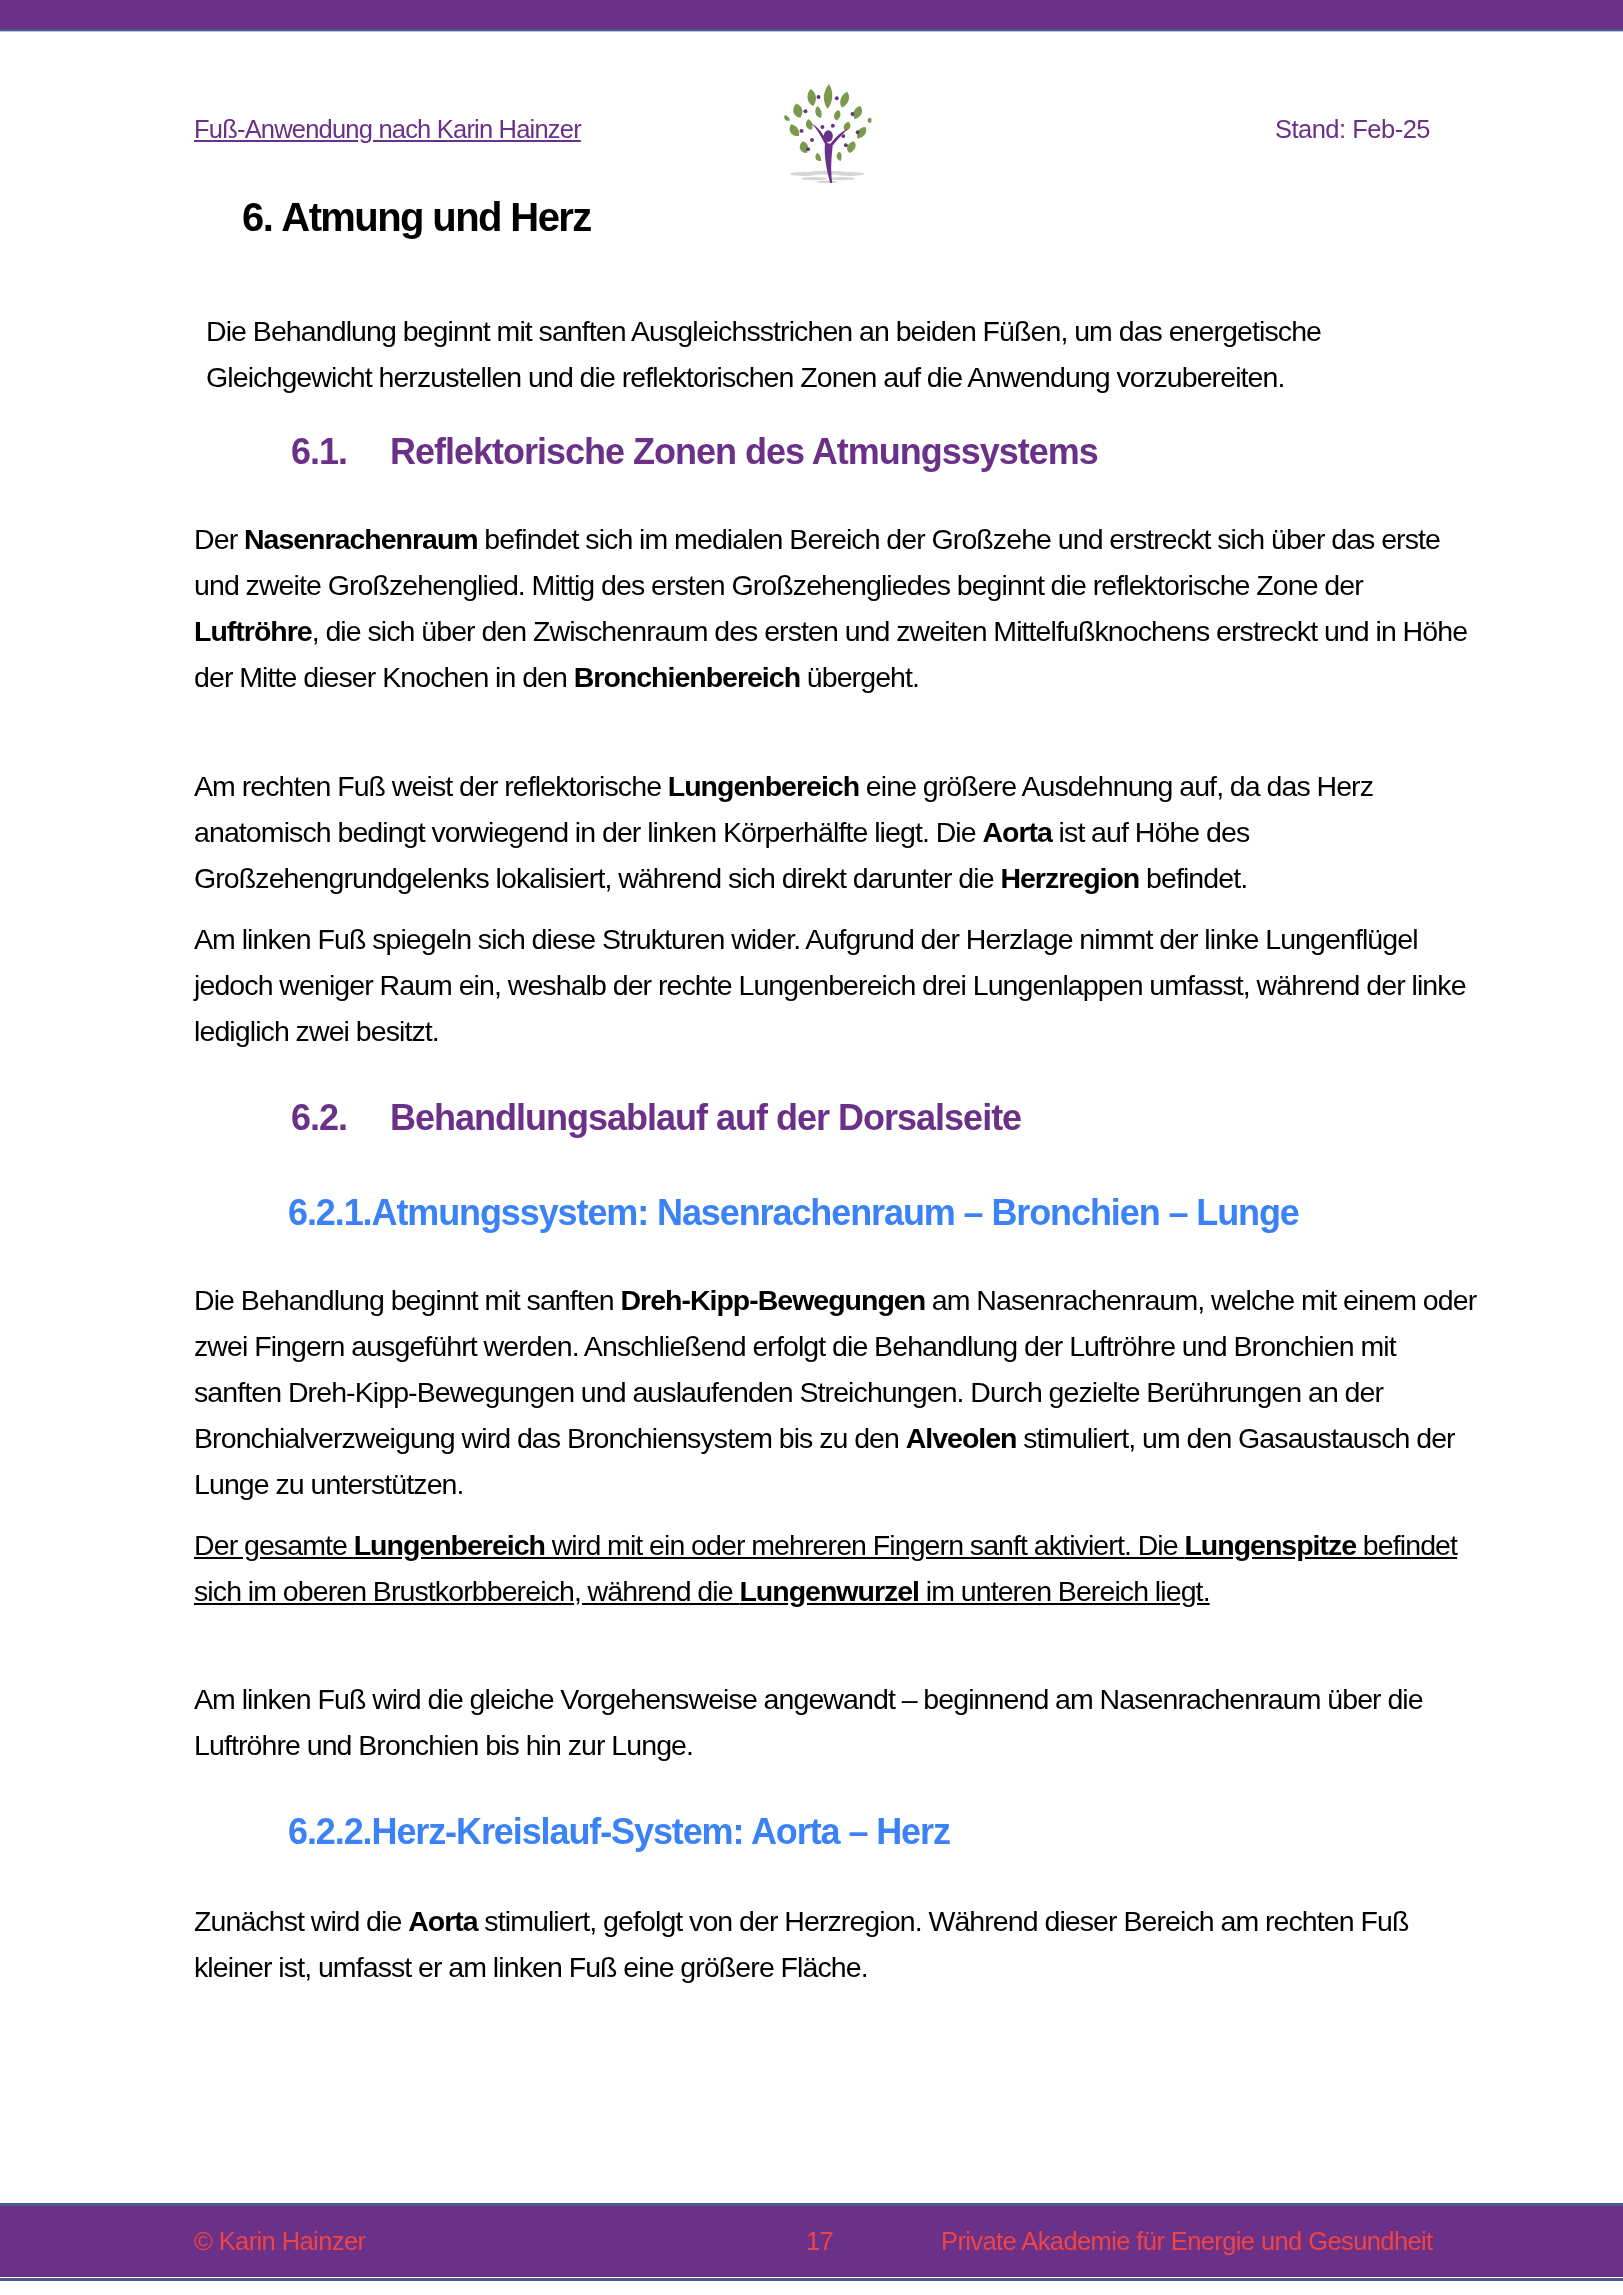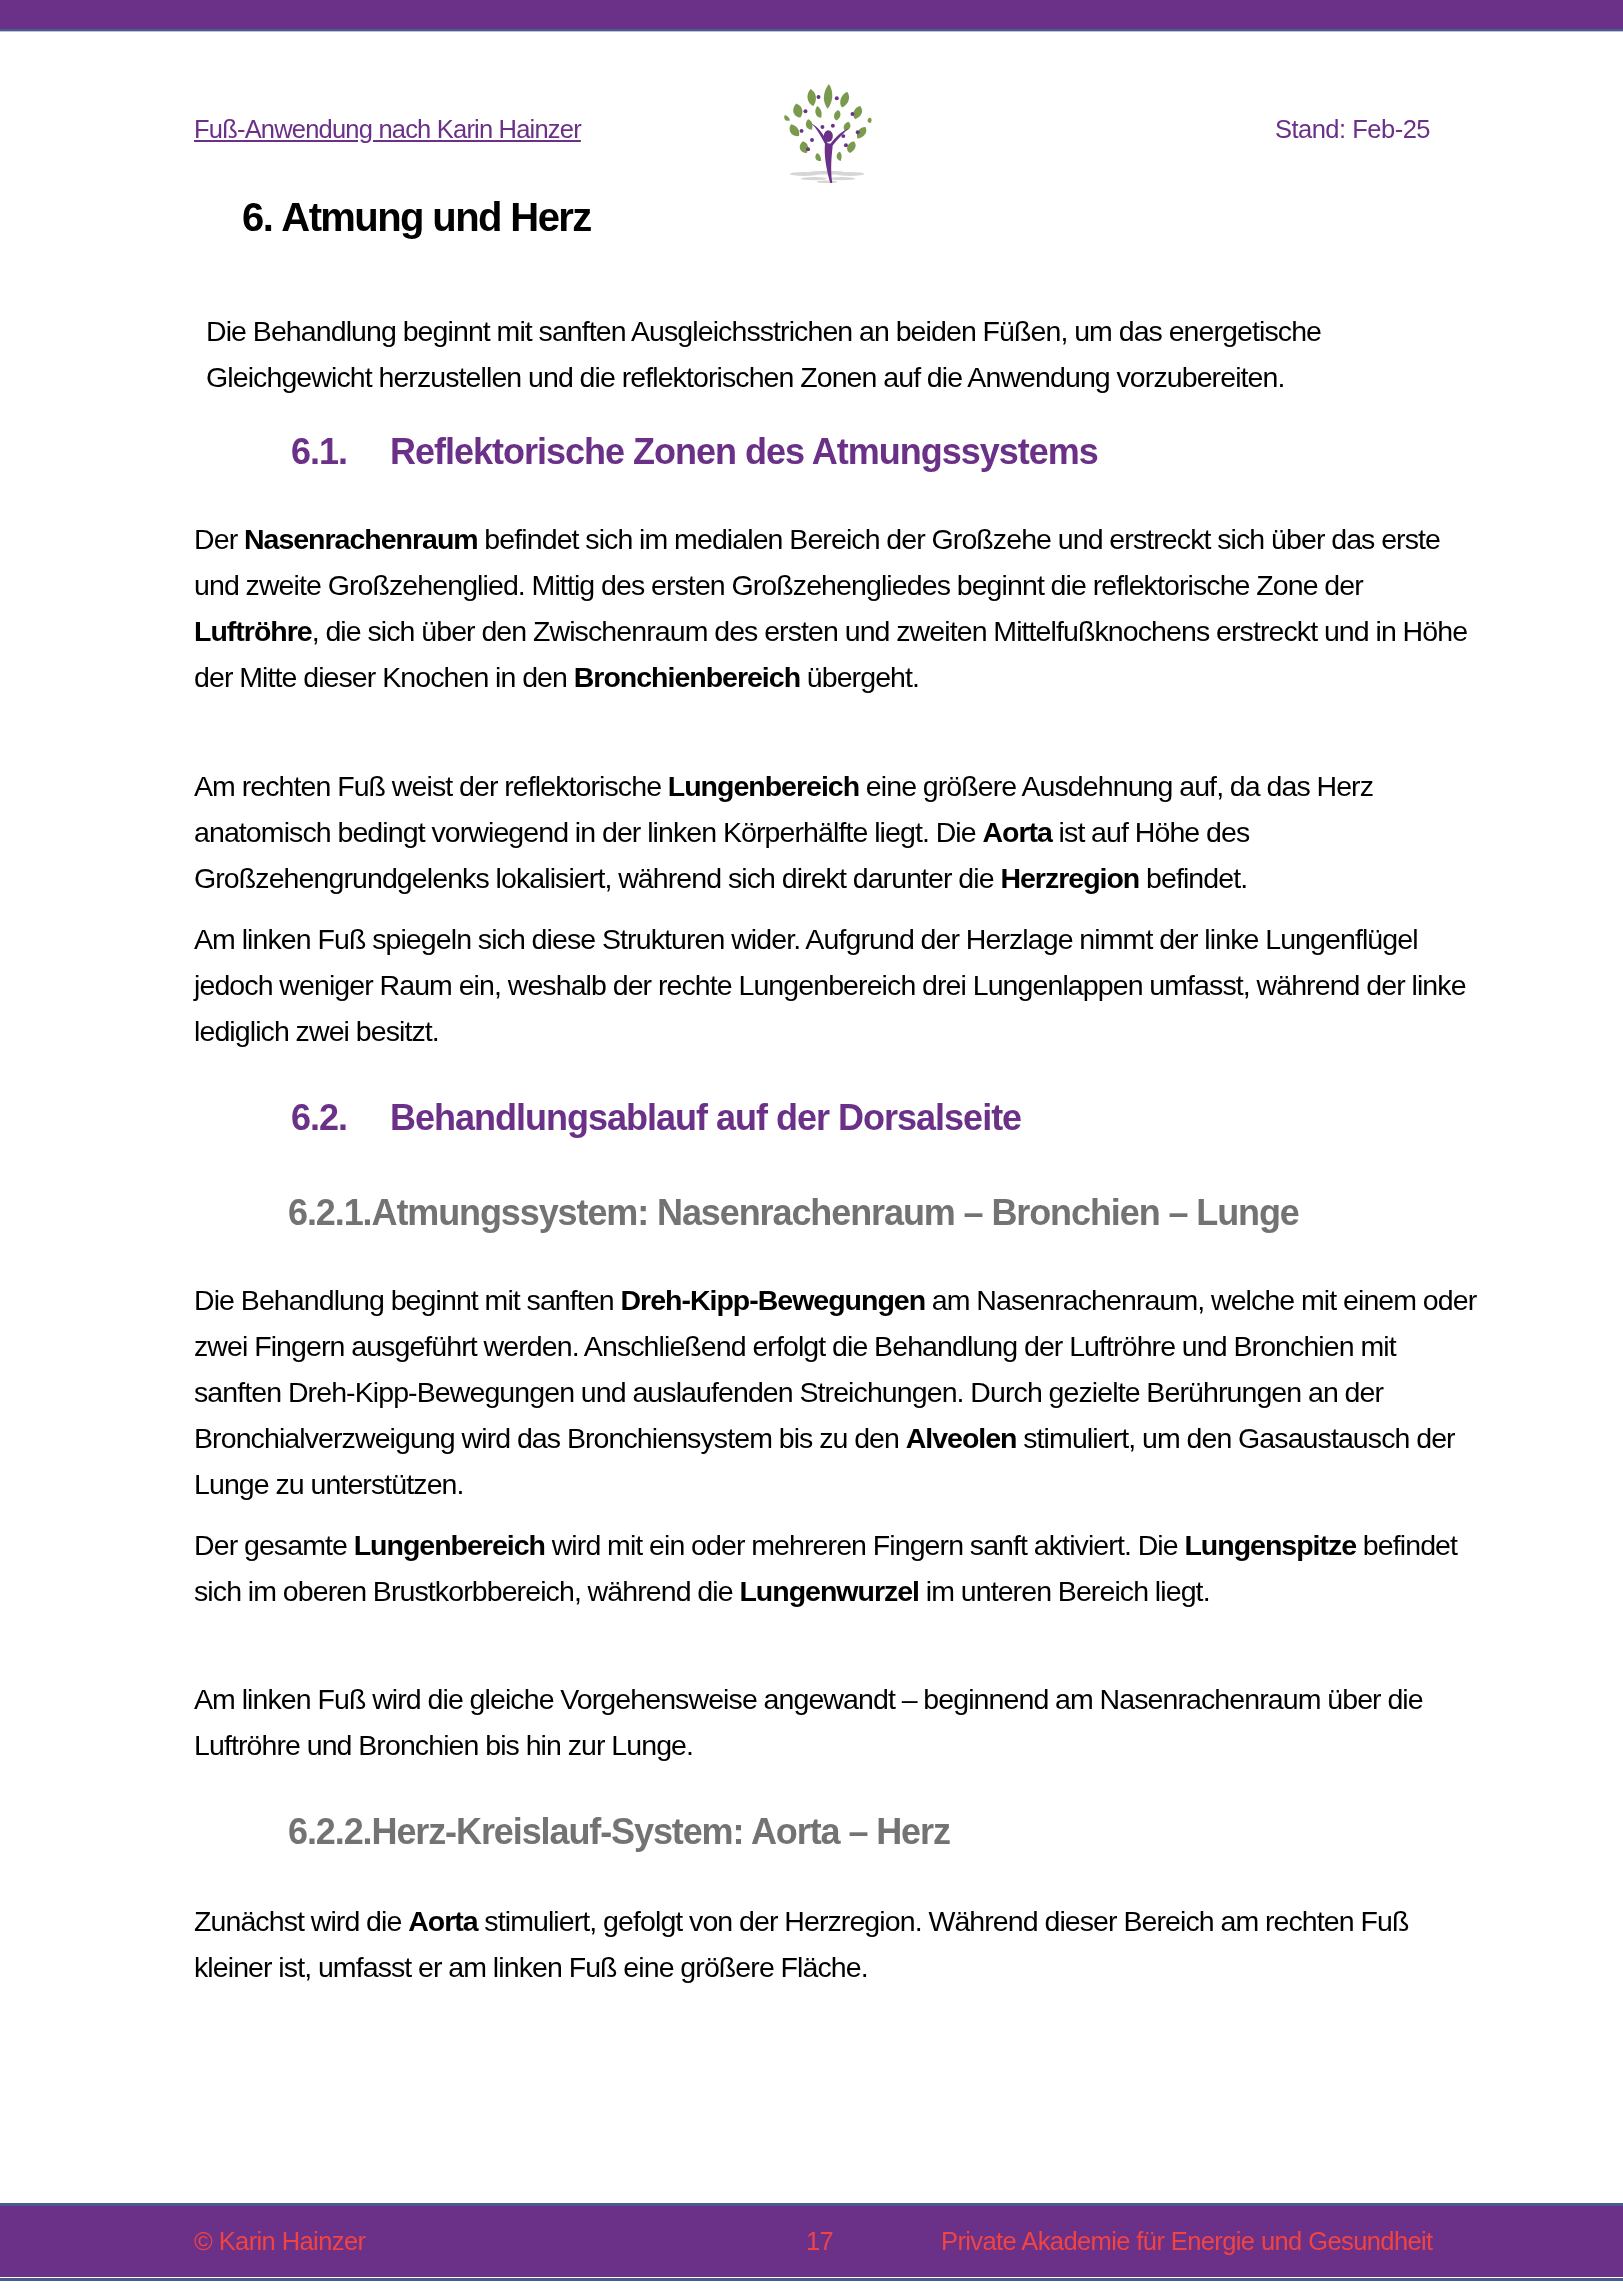--- a/index.html
+++ b/index.html
@@ -15,21 +15,21 @@
                letter-spacing: -0.5px; white-space: nowrap; }
   .logo { position: absolute; left: 765px; top: 77px; width: 124px; height: 113px; }
 
   .title { position: absolute; left: 242px; top: 195px; font-size: 40px; font-weight: bold; color: #000000;
            letter-spacing: -1.6px; white-space: nowrap; }
   .title .num { margin-right: 9.2px; }
 
   .h2 { position: absolute; font-size: 36px; font-weight: bold; color: #6B3087; white-space: nowrap;
         letter-spacing: -1px; }
   .h2 .num { display: inline-block; width: 99px; }
-  .h3 { position: absolute; font-size: 36px; font-weight: bold; color: #737373; white-space: nowrap;
+  .h3 { position: absolute; font-size: 36px; font-weight: bold; color: #3b82f6; white-space: nowrap;
         letter-spacing: -1.1px; }
 
   .para { position: absolute; left: 194px; width: 1283px; font-size: 28.5px; line-height: 46px;
           letter-spacing: -0.9px; word-spacing: -0.3px; }
   .para b { font-weight: bold; letter-spacing: -1px; }
 
   .footer-top { position: absolute; left: 0; top: 2203px; width: 1623px; height: 3.3px; background: #4A5B8F; }
   .footer { position: absolute; left: 0; top: 2206px; width: 1623px; height: 71px; background: #6B3087; }
   .footer-bottom { position: absolute; left: 0; top: 2278px; width: 1623px; height: 3.3px; background: #4A5B8F; }
   .ft { position: absolute; top: 2227px; font-size: 25.5px; color: #ef4444; white-space: nowrap; letter-spacing: -0.6px; }
@@ -117,21 +117,21 @@
 
 <h2 class="h2" style="left:291px;top:1097px;margin:0;">
   <span class="num">6.2.</span><span>Behandlungsablauf auf der Dorsalseite</span>
 </h2>
 
 <h3 class="h3" style="left:288px;top:1192px;margin:0;">
   <span>6.2.1.</span><span>Atmungssystem: Nasenrachenraum – Bronchien – Lunge</span>
 </h3>
 
 <p class="para rich" style="top:1277px;margin:0;"><span>Die Behandlung beginnt mit sanften </span><b>Dreh-Kipp-Bewegungen</b><span> am Nasenrachenraum, welche mit einem oder zwei Fingern ausgeführt werden. Anschließend erfolgt die Behandlung der Luftröhre und Bronchien mit sanften Dreh-Kipp-Bewegungen und auslaufenden Streichungen. Durch gezielte Berührungen an der Bronchialverzweigung wird das Bronchiensystem bis zu den </span><b>Alveolen</b><span> stimuliert, um den Gasaustausch der Lunge zu unterstützen.</span></p>
-<p class="para rich" style="top:1522px;margin:0;"><span>Der gesamte </span><b>Lungenbereich</b><span> wird mit ein oder mehreren Fingern sanft aktiviert. Die </span><b>Lungenspitze</b><span> befindet sich im oberen Brustkorbbereich, während die </span><b>Lungenwurzel</b><span> im unteren Bereich liegt.</span></p>
+<p class="para rich" style="top:1522px;margin:0;text-decoration:underline;"><span>Der gesamte </span><b>Lungenbereich</b><span> wird mit ein oder mehreren Fingern sanft aktiviert. Die </span><b>Lungenspitze</b><span> befindet sich im oberen Brustkorbbereich, während die </span><b>Lungenwurzel</b><span> im unteren Bereich liegt.</span></p>
 <p class="para rich" style="top:1676px;margin:0;"><span>Am linken Fuß wird die gleiche Vorgehensweise angewandt – beginnend am Nasenrachenraum über die Luftröhre und Bronchien bis hin zur Lunge.</span></p>
 
 <h3 class="h3" style="left:288px;top:1811px;margin:0;">
   <span>6.2.2.</span><span>Herz-Kreislauf-System: Aorta – Herz</span>
 </h3>
 
 <p class="para rich" style="top:1898px;margin:0;"><span>Zunächst wird die </span><b>Aorta</b><span> stimuliert, gefolgt von der Herzregion. Während dieser Bereich am rechten Fuß kleiner ist, umfasst er am linken Fuß eine größere Fläche.</span></p>
 
 <div class="footer-top"></div>
 <div class="footer"></div>

